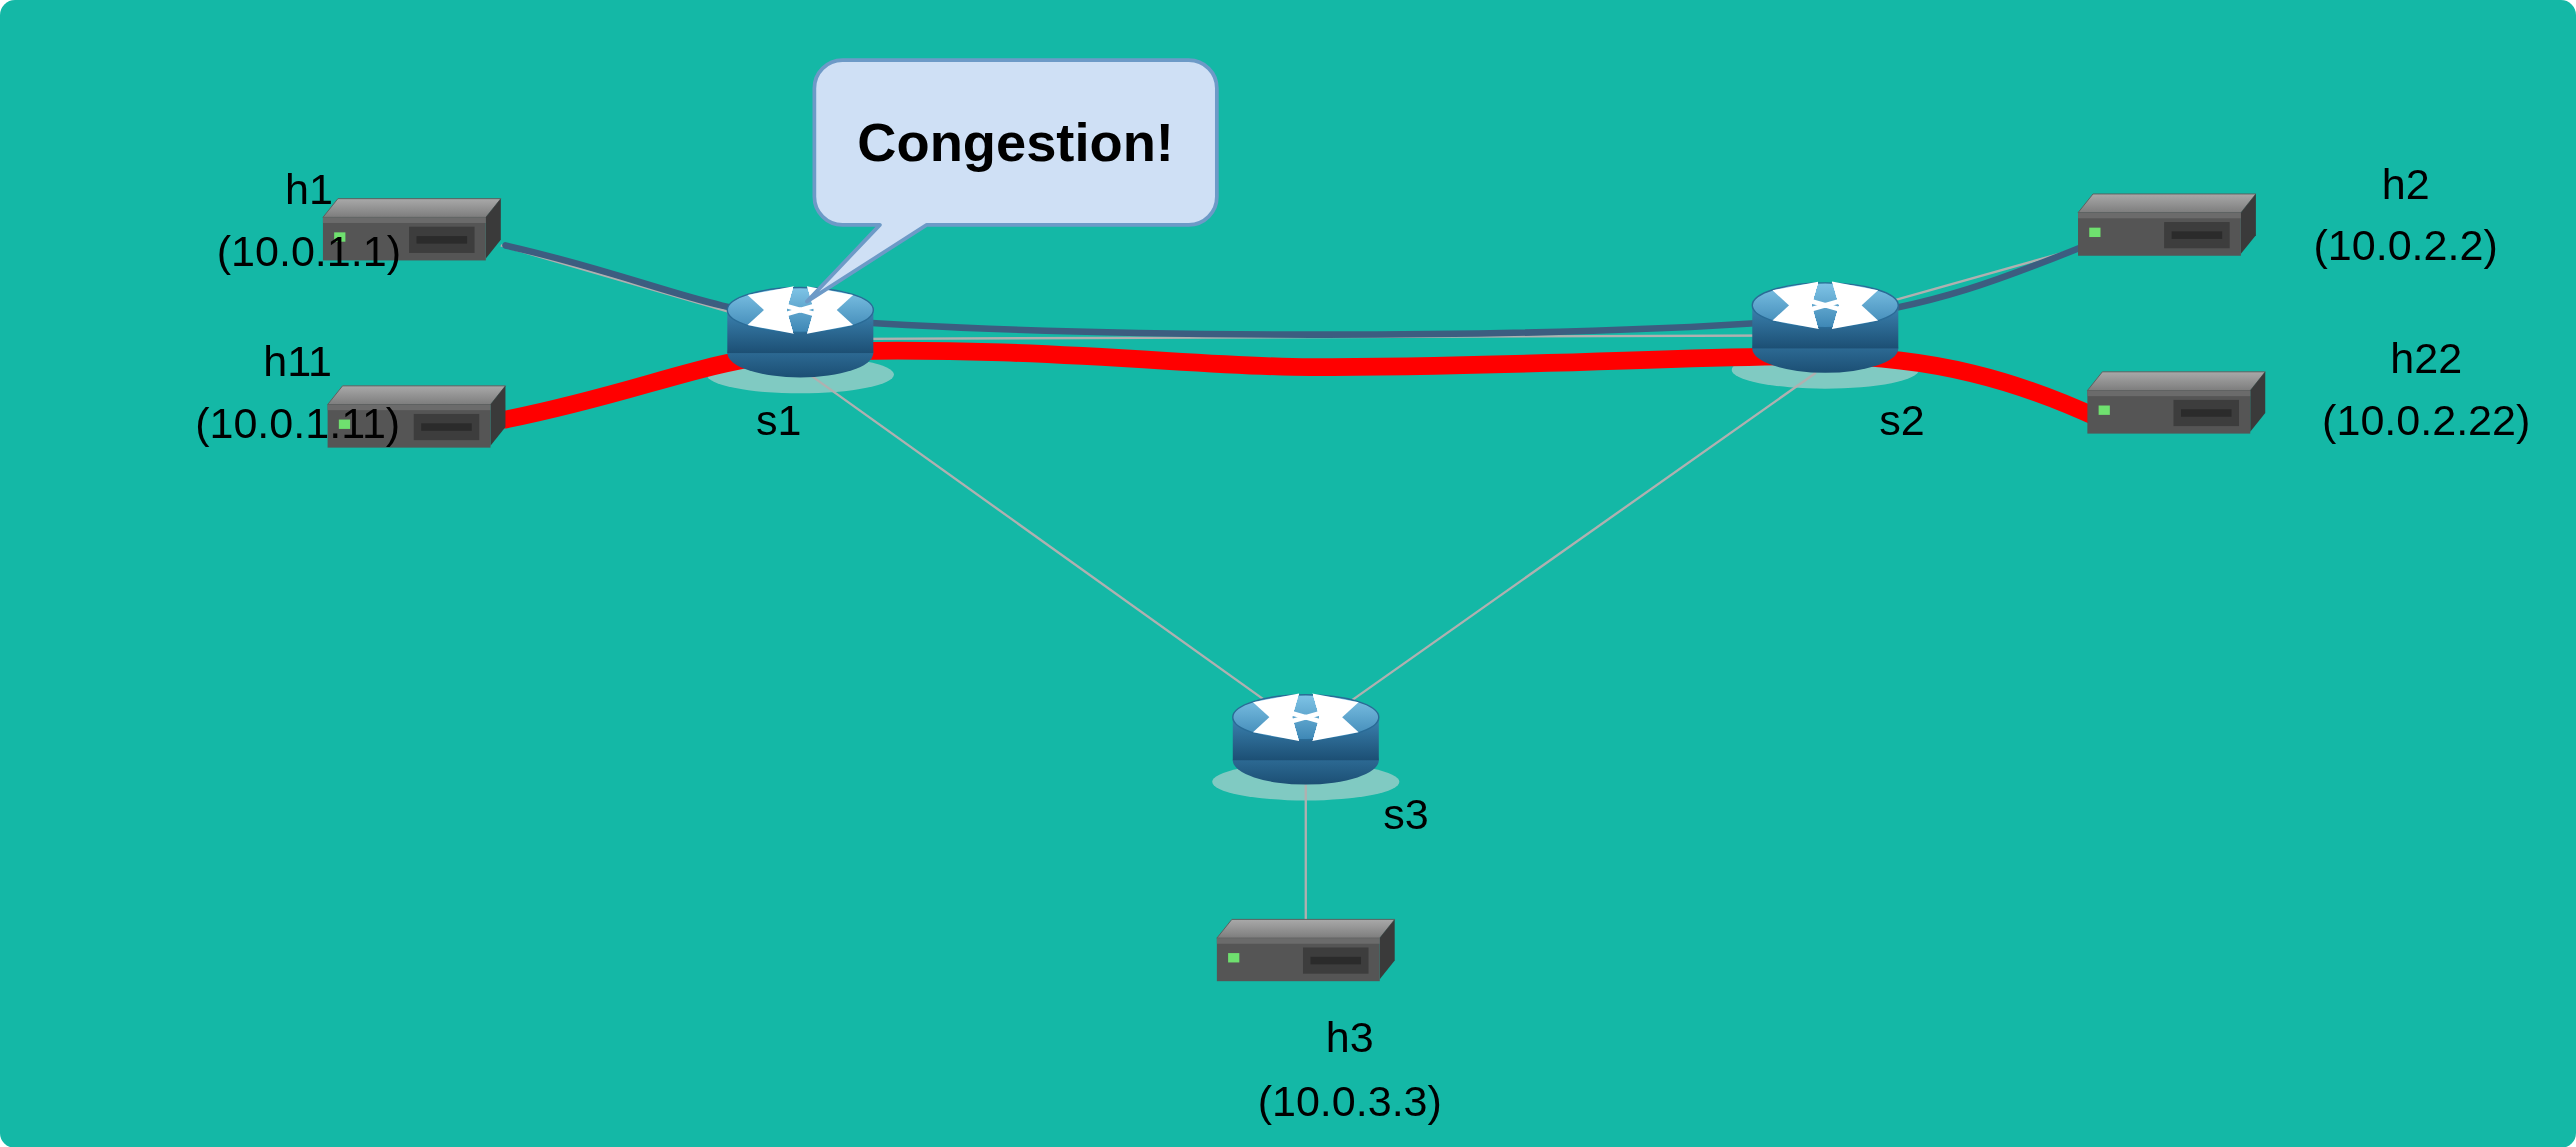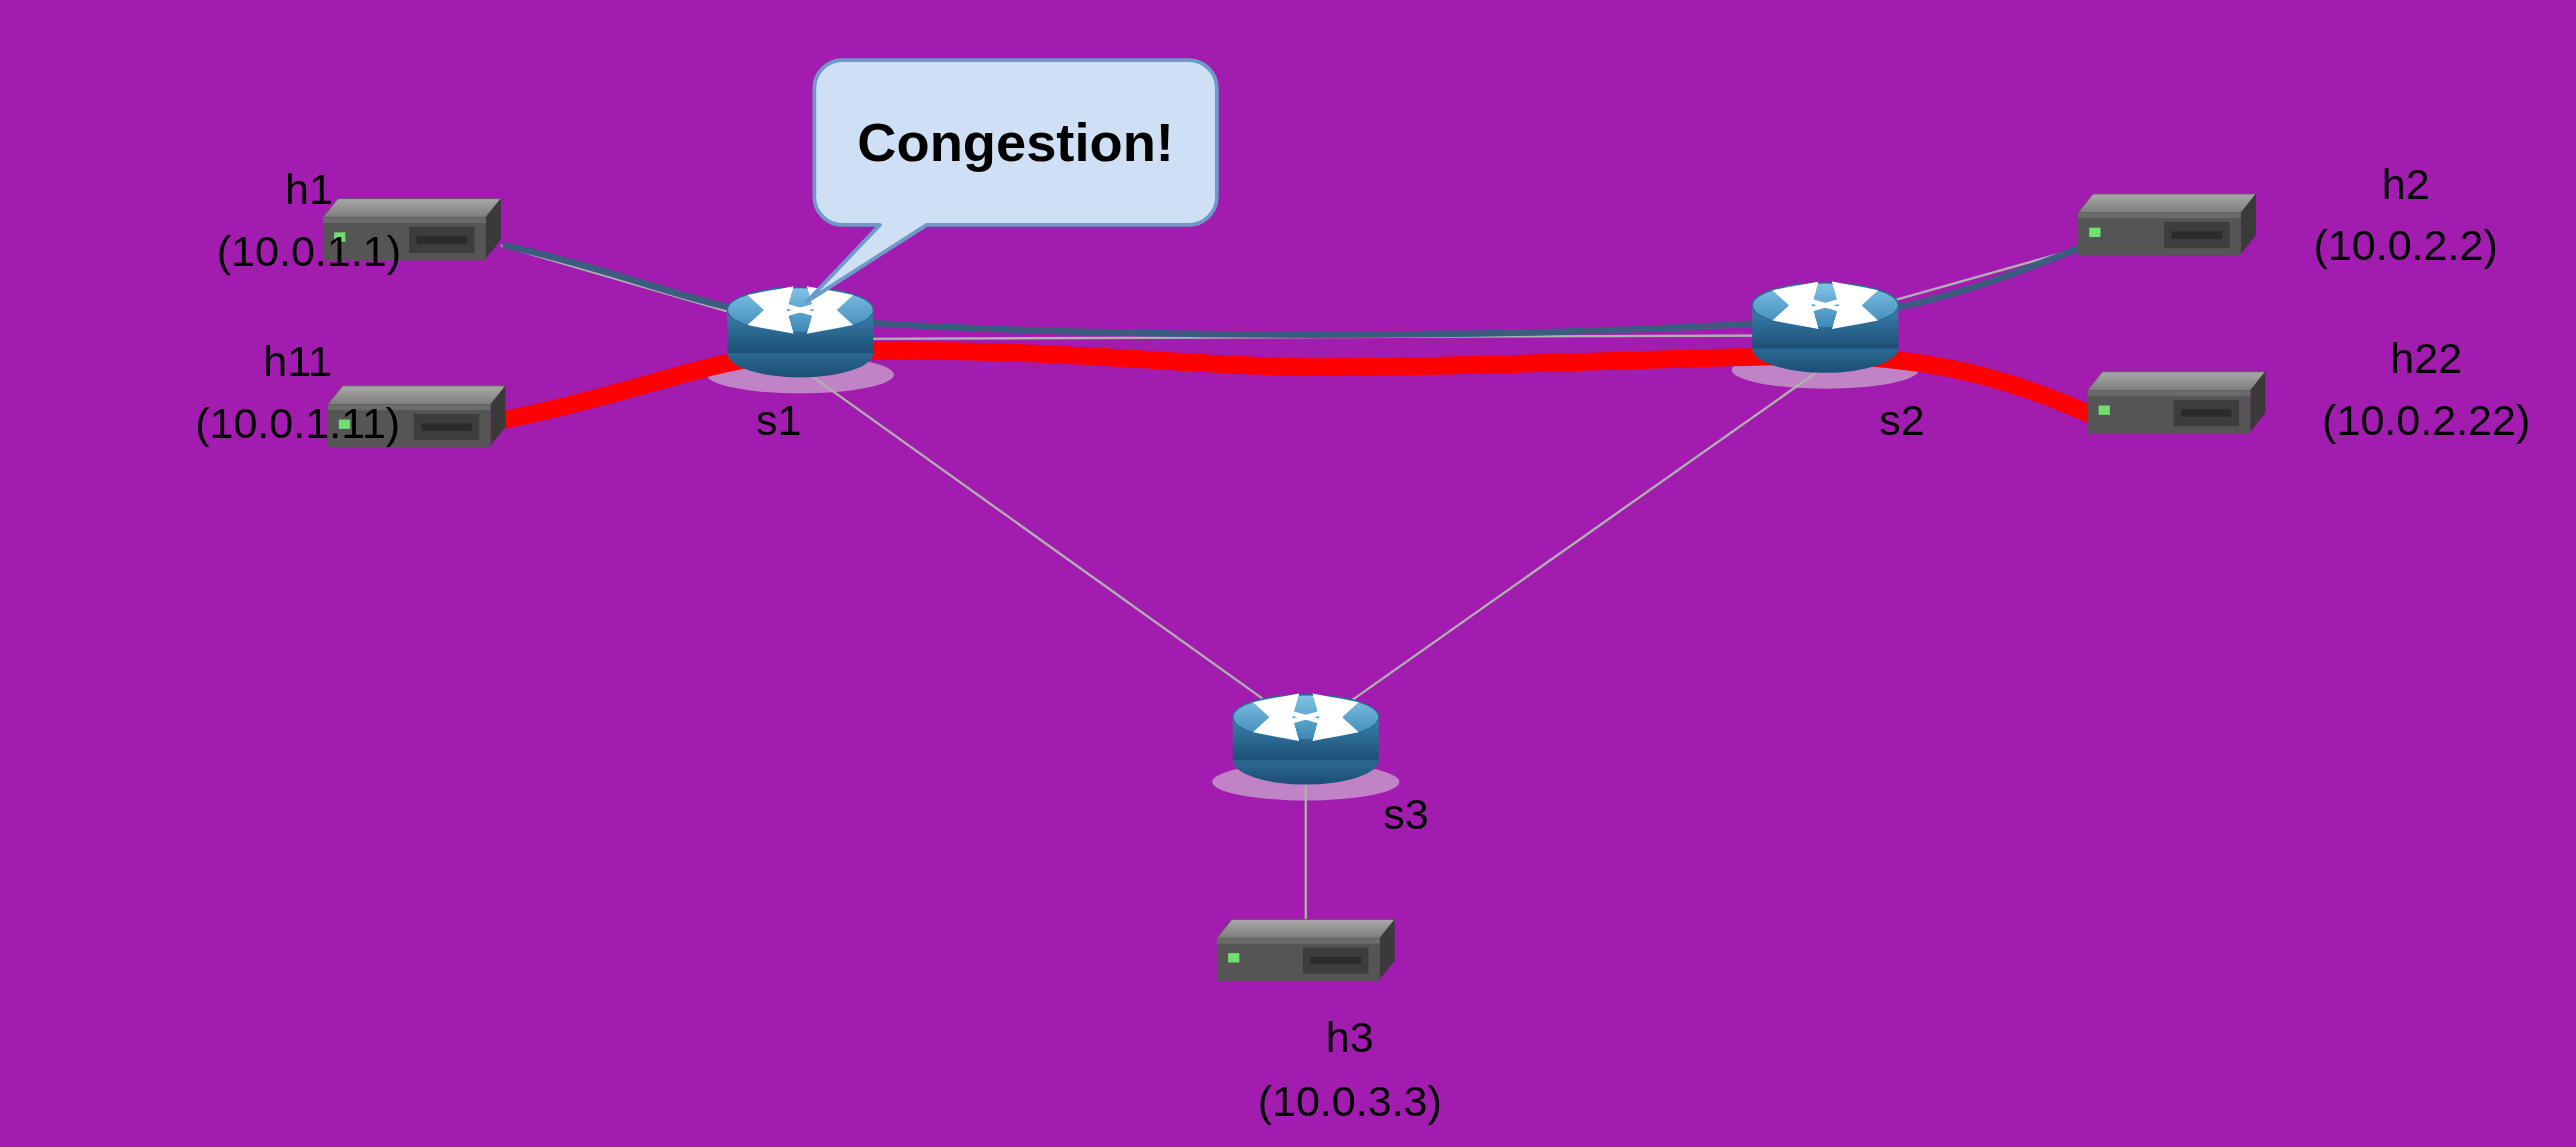--- a/index.html
+++ b/index.html
@@ -5,22 +5,23 @@
   html, body {
     margin: 0;
     padding: 0;
     background: #ffffff;
     font-family: "Liberation Sans", sans-serif;
   }
   .canvas {
     position: relative;
     width: 2576px;
     height: 1148px;
-    background: #a21caf;
+    background: #14b8a6;
     overflow: hidden;
+    border-radius: 15px;
   }
   svg { display: block; }
   text {
     font-family: "Liberation Sans", sans-serif;
     fill: #000000;
   }
   .node-label { font-size: 46px; }
   .callout-text { font-size: 58px; font-weight: bold; }
 </style>
 </head>

